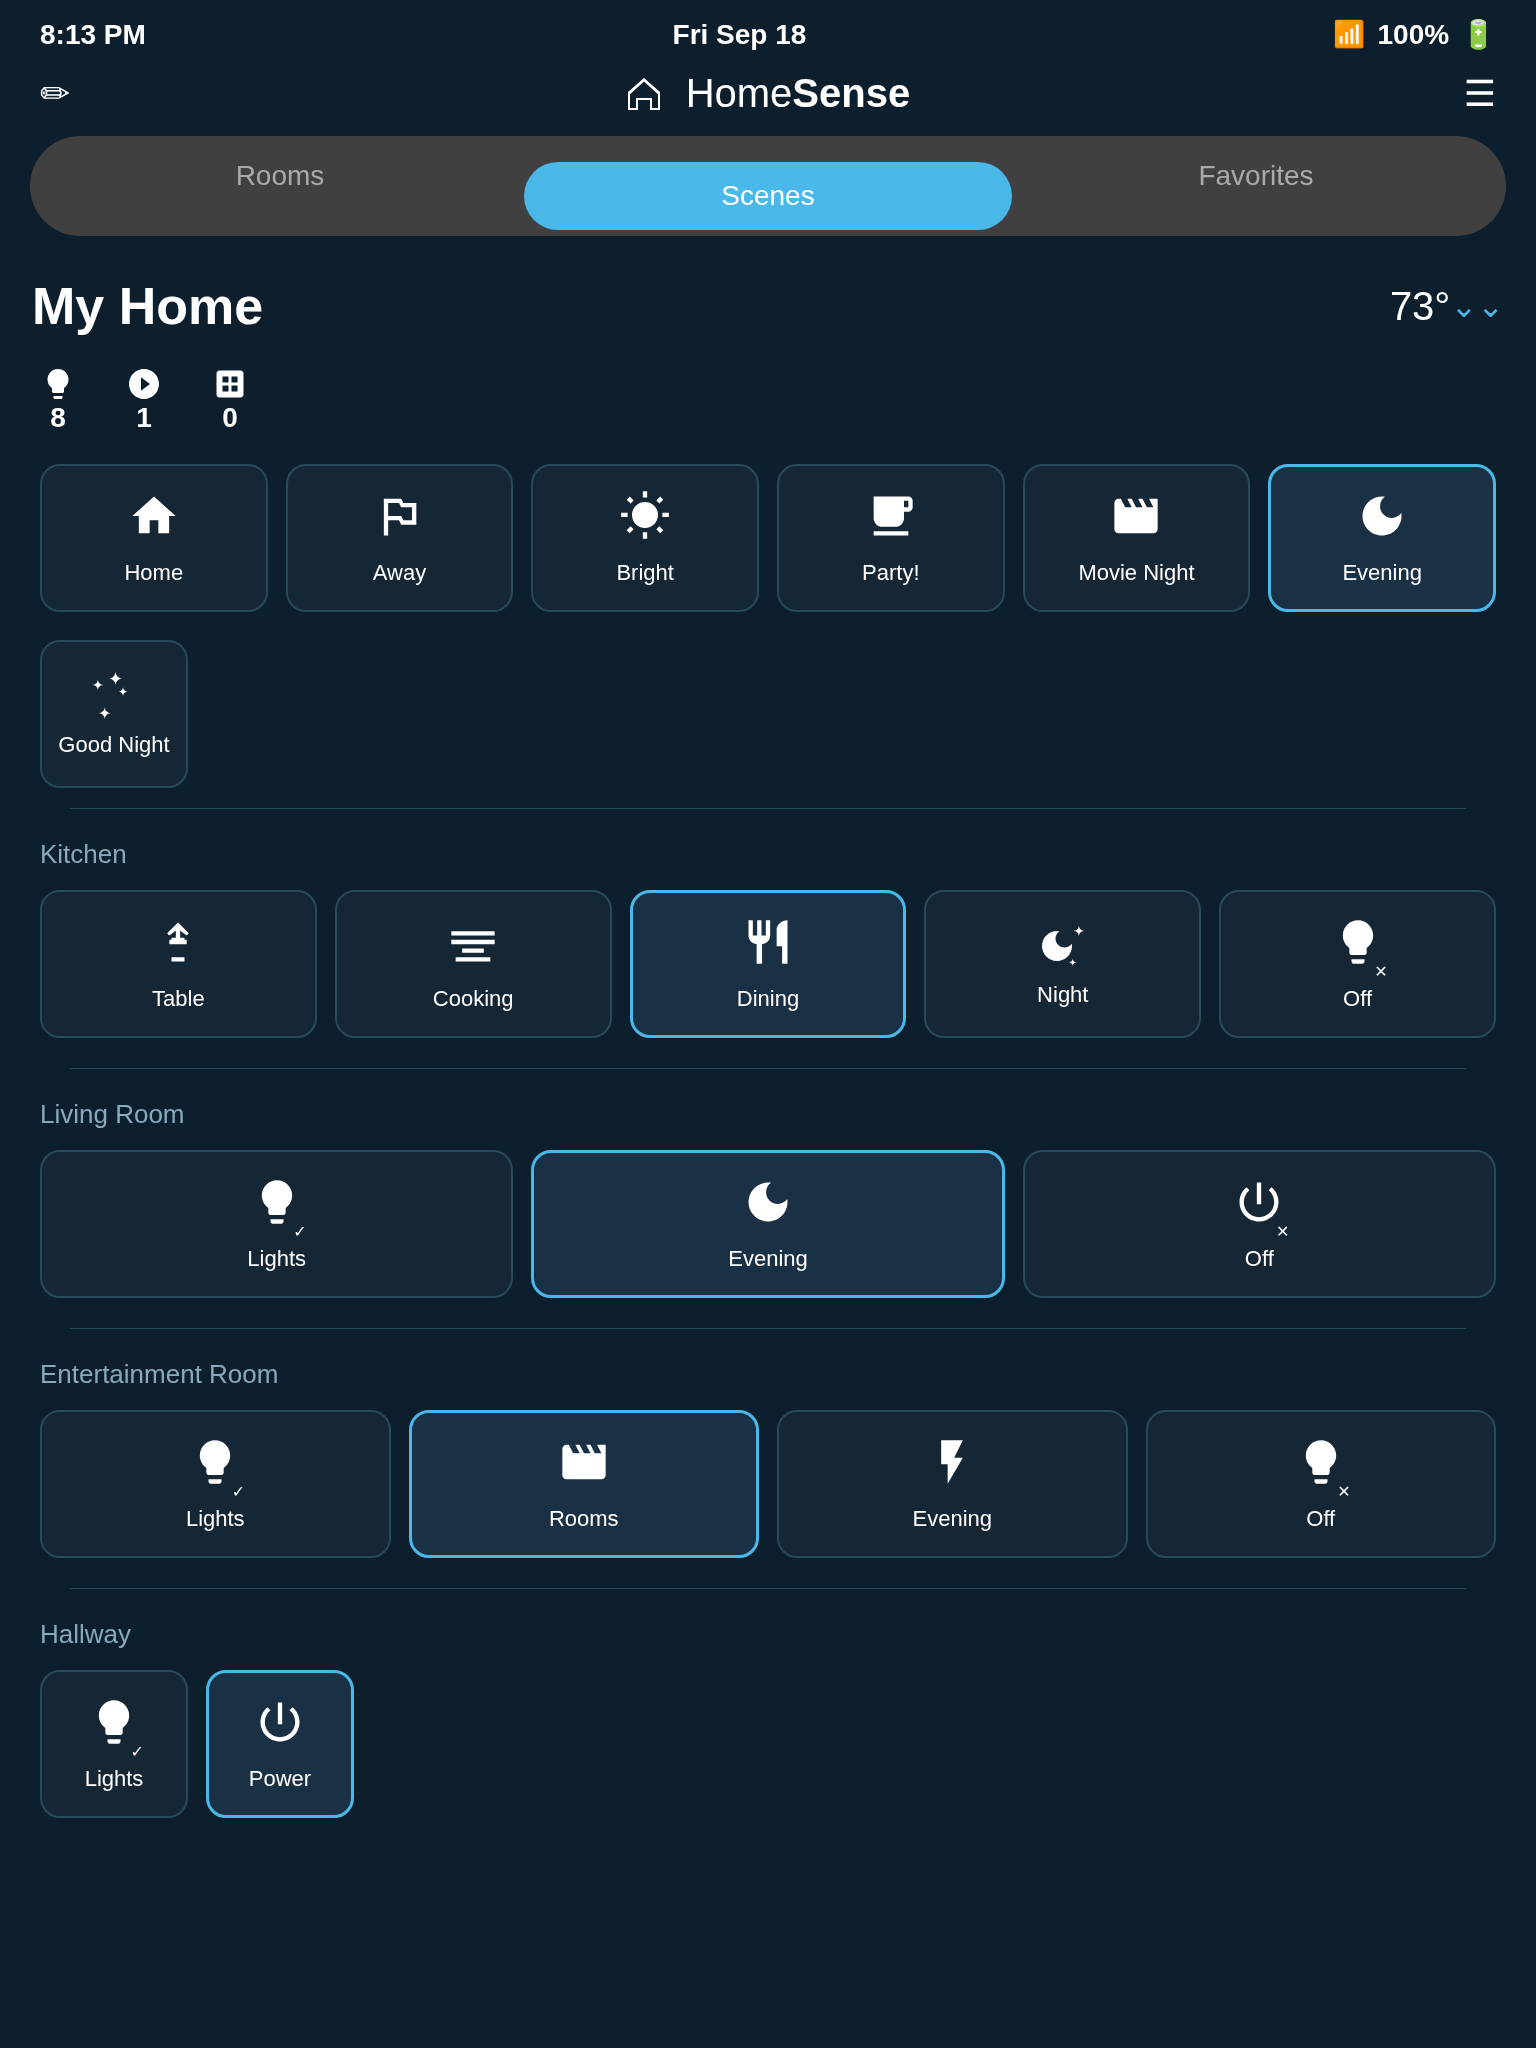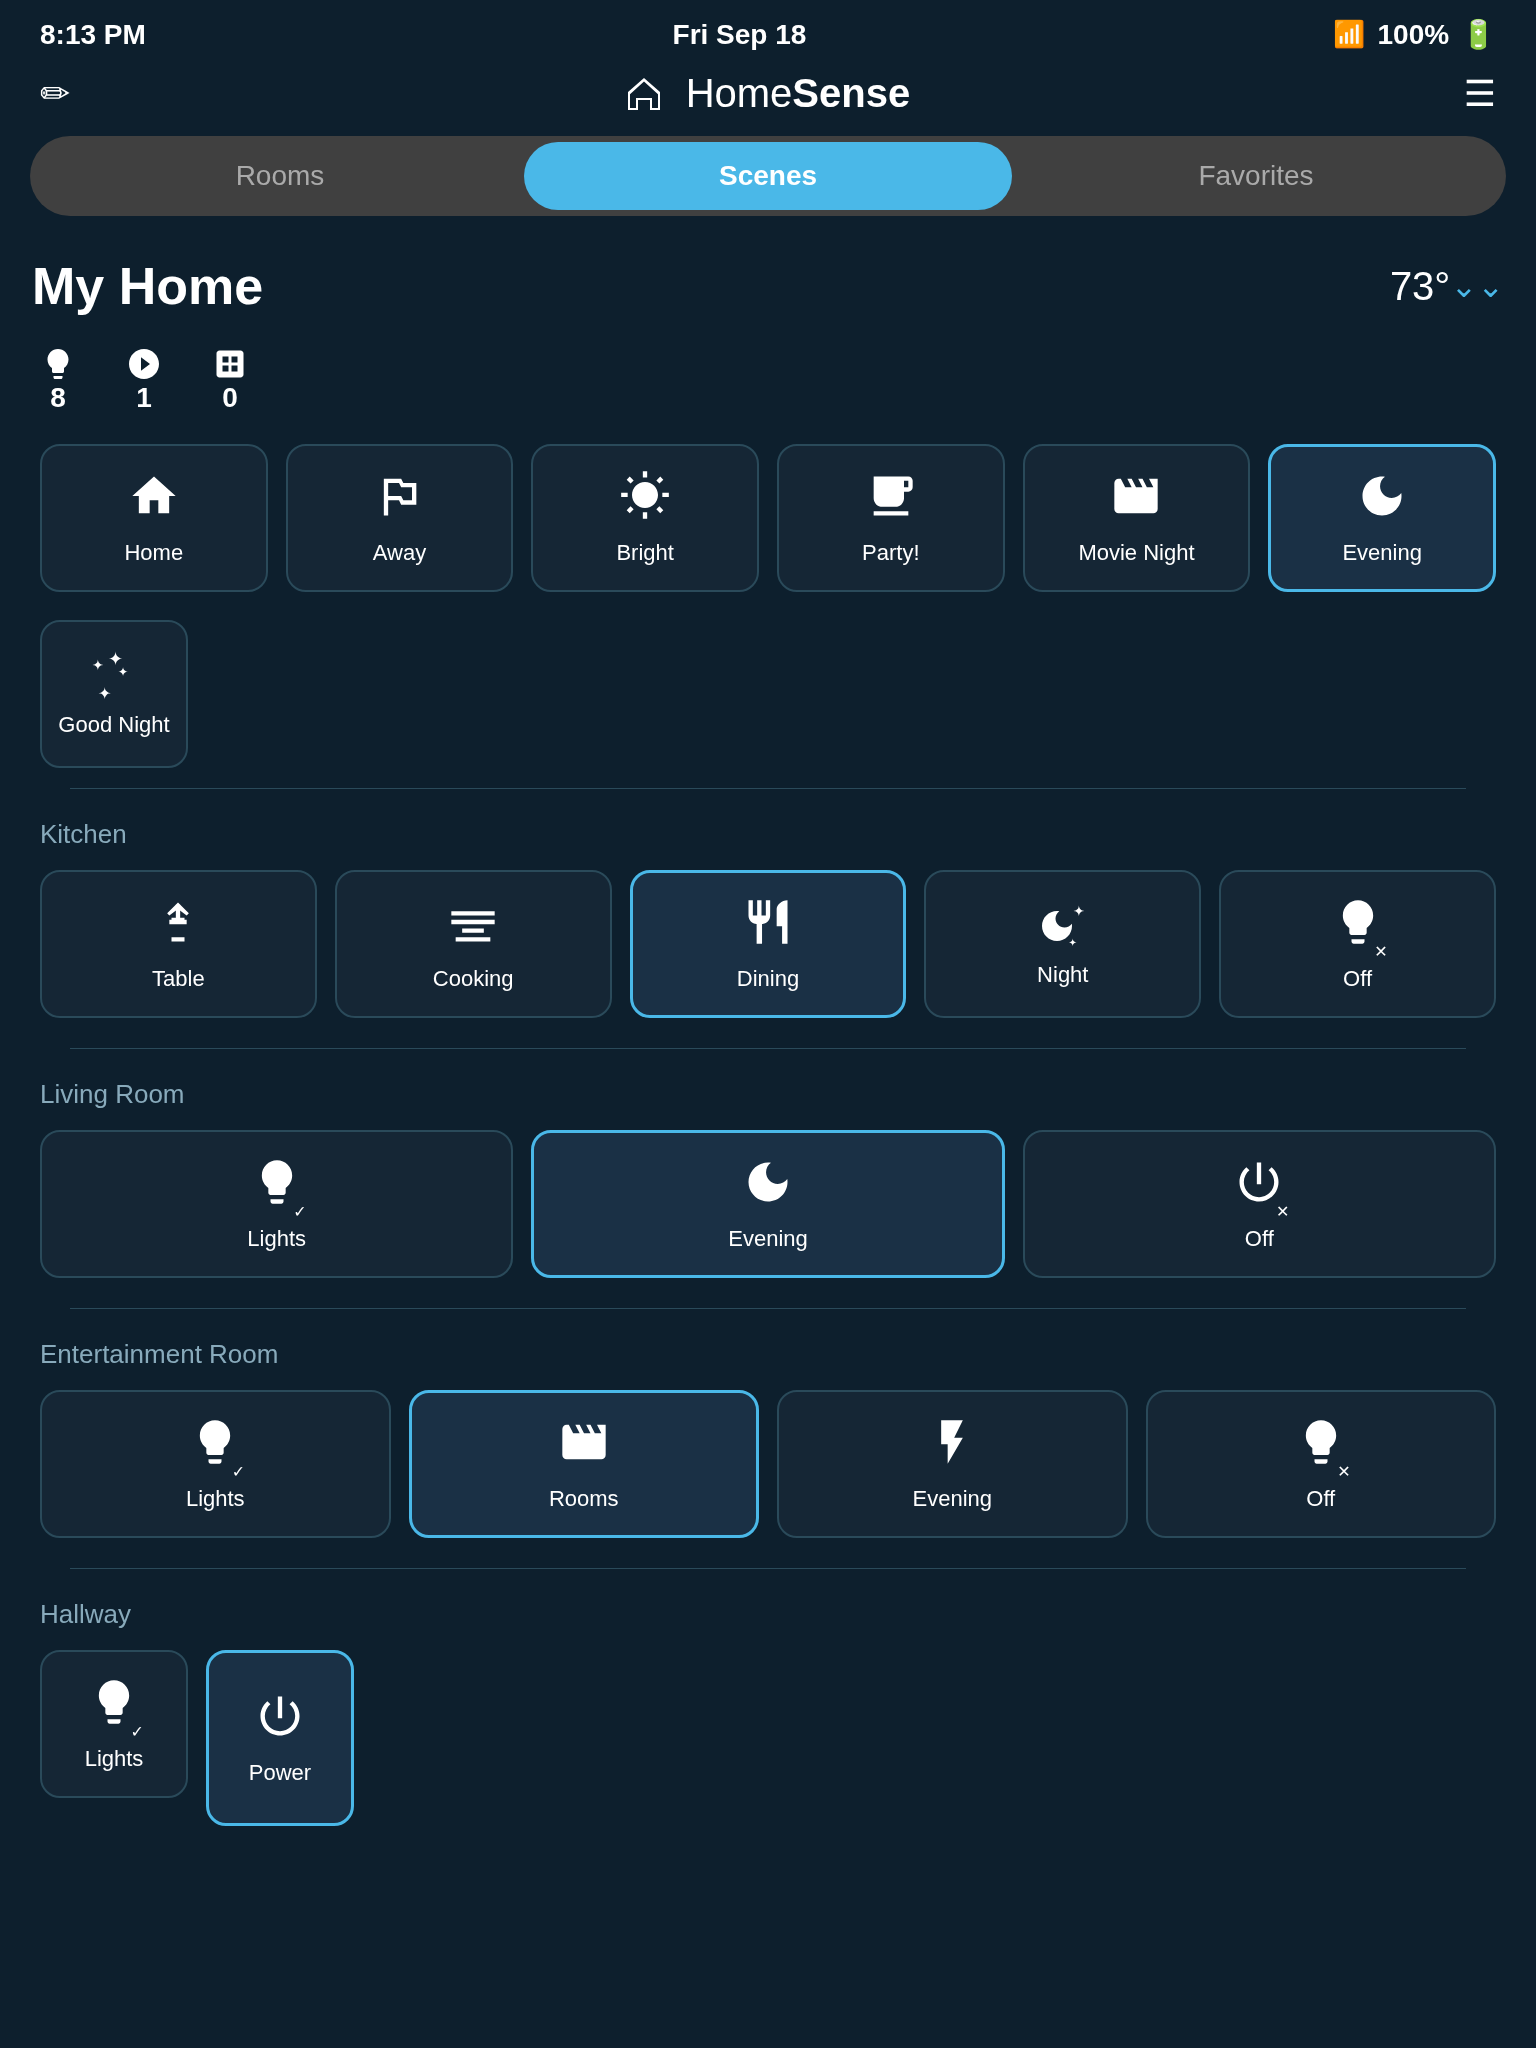--- a/index.html
+++ b/index.html
@@ -68,21 +68,22 @@
       padding: 18px 0;
       font-size: 28px;
       font-weight: 500;
       border-radius: 50px;
       cursor: pointer;
       color: #aaa;
     }
     .tab-item.active {
       background: #4ab8e8;
       color: #fff;
-      font-weight: 700;
+      font-weight: 400;
+      margin-top: 20px;
     }
 
     
     .home-header {
       display: flex;
       justify-content: space-between;
       align-items: center;
       padding: 10px 32px 20px;
     }
     .home-title {
@@ -503,21 +504,21 @@
 
     <div class="scene-card" style="width:148px;height:148px;">
       <div class="scene-icon check-mark">
         <svg width="52" height="52" viewBox="0 0 24 24" fill="white">
             <path d="M9 21c0 .55.45 1 1 1h4c.55 0 1-.45 1-1v-1H9v1zm3-19C8.14 2 5 5.14 5 9c0 2.38 1.19 4.47 3 5.74V17c0 .55.45 1 1 1h6c.55 0 1-.45 1-1v-2.26c1.81-1.27 3-3.36 3-5.74 0-3.86-3.14-7-7-7z"></path>
           </svg>
       </div>
       <span class="scene-label">Lights</span>
     </div>
 
-    <div class="scene-card active" style="width:148px;height:176px;">
+    <div class="scene-card active" style="width:148px;height:148px;">
       <div class="scene-icon">
         <svg width="52" height="52" viewBox="0 0 24 24" fill="white">
             <path d="M13 3h-2v10h2V3zm4.83 2.17l-1.42 1.42C17.99 7.86 19 9.81 19 12c0 3.87-3.13 7-7 7s-7-3.13-7-7c0-2.19 1.01-4.14 2.58-5.42L6.17 5.17C4.23 6.82 3 9.26 3 12c0 4.97 4.03 9 9 9s9-4.03 9-9c0-2.74-1.23-5.18-3.17-6.83z"></path>
           </svg>
       </div>
       <span class="scene-label">Power</span>
     </div>
   </div>
 </div>
 

